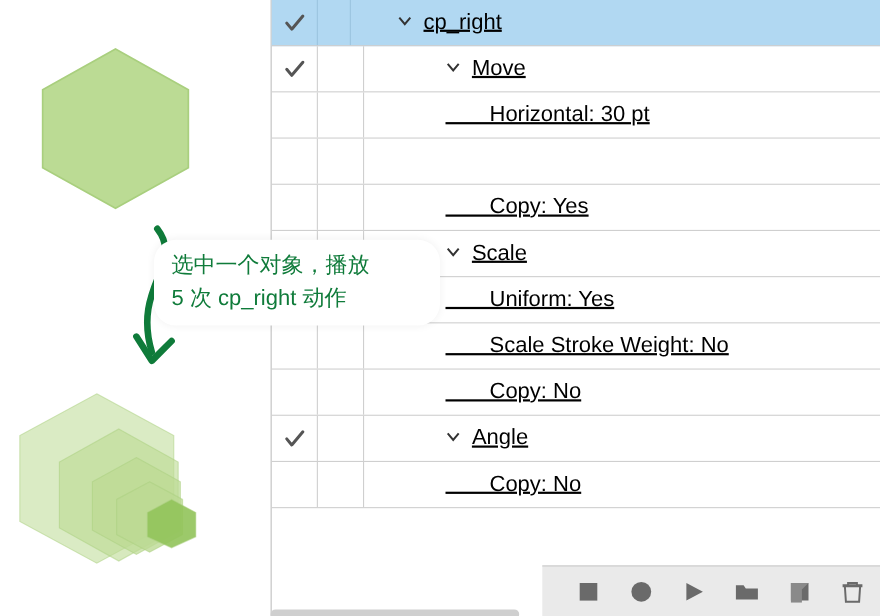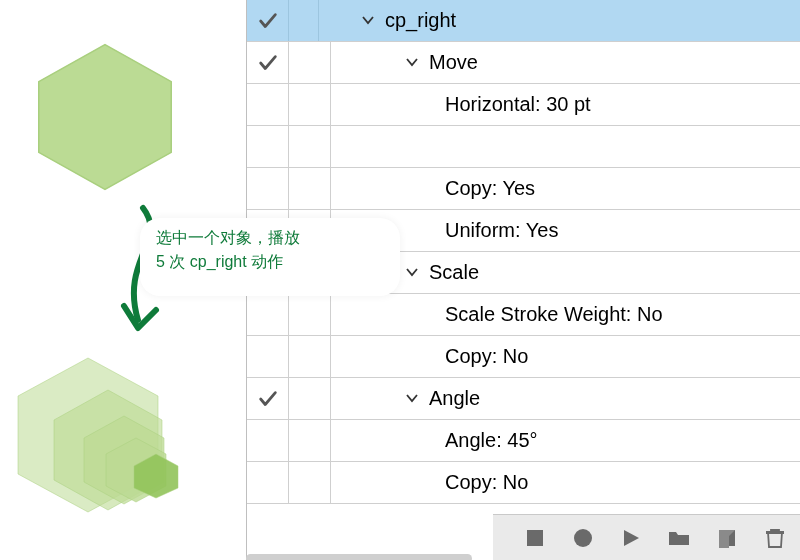--- a/index.html
+++ b/index.html
@@ -4,34 +4,34 @@
 <style>
   * { box-sizing: border-box; margin: 0; padding: 0; font-family: Helvetica, Arial, sans-serif; }
   body { width: 800px; height: 560px; background: #fff; position: relative; overflow: hidden; }
 
   
   .left-area { position: absolute; left: 0; top: 0; width: 246px; height: 560px; }
   .hex { position: absolute; }
   .note-bubble { position: absolute; left: 140px; top: 218px; width: 260px; height: 78px;
                  background: #fff; border-radius: 20px; padding: 8px 16px;
                  box-shadow: 0 0 8px rgba(0,0,0,0.06);
-                 font-size: 16px; color: #0f7b3a; line-height: 1.5; z-index: 6;
+                 font-size: 20px; color: #0f7b3a; line-height: 1.5; z-index: 6;
                  font-family: "STKaiti","Kaiti SC","KaiTi",cursive,sans-serif; }
   .note-line { white-space: nowrap; }
 
   
   .panel { position: absolute; left: 246px; top: 0; right: 0; bottom: 0;
            border-left: 1px solid #bfbfbf; background: #fff; }
   .row { height: 42px; display: flex; align-items: center; border-bottom: 1px solid #cfcfcf;
          font-size: 20px; color: #000; position: relative; }
   .row .cell-check { width: 42px; height: 100%; display: flex; align-items: center; justify-content: center;
                      border-right: 1px solid #cfcfcf; }
   .row .cell-spacer { width: 42px; height: 100%; border-right: 1px solid #cfcfcf; }
   .row .cell-sp-narrow { width: 30px; height: 100%; border-right: 1px solid #cfcfcf; }
-  .row .cell-body { flex: 1; height: 100%; display: flex; align-items: center; padding-left: 6px; }
+  .row .cell-body { flex: 1; height: 100%; display: flex; align-items: center; padding-left: 6px; text-decoration: underline; }
   .row.selected { background: #b1d8f2; }
   .row.selected .cell-check, .row.selected .cell-spacer, .row.selected .cell-sp-narrow { border-right-color: #9cc5df; }
 
   .chevron { width: 14px; height: 14px; display: inline-block; margin-right: 10px; }
   .chevron svg { display: block; }
   .indent-1 { margin-left: 36px; }
   .indent-2 { margin-left: 68px; text-align: center; }
   .check { color: #555; }
   .check svg { display:block; }
 
@@ -120,75 +120,68 @@
         <div class="cell-spacer"></div>
       </div>
       <div class="row">
         <div class="cell-check"></div>
         <div class="cell-spacer"></div>
         <div class="cell-body">
           <span class="indent-2"><span>  Copy: Yes</span></span>
         </div>
       </div>
       <div class="row">
+        <div class="cell-check">
+          <span class="check">
+            <svg width="22" height="22" viewBox="0 0 24 24">
+              <path d="M4 12l5 6L20 5" fill="none" stroke="#555" stroke-width="3" stroke-linecap="round" stroke-linejoin="round"></path>
+            </svg>
+          </span>
+        </div>
+        <div class="cell-spacer"></div>
+        <div class="cell-body">
+          <span class="indent-2"><span class="chevron"><svg width="14" height="14" viewBox="0 0 14 14">
+                <path d="M2 4l5 6 5-6" fill="none" stroke="#333" stroke-width="1.8"></path>
+              </svg></span><span>Scale</span></span>
+        </div>
+      </div>
+      <div class="row">
         <div class="cell-check"></div>
         <div class="cell-spacer"></div>
         <div class="cell-body">
           <span class="indent-2"><span>  Uniform: Yes</span></span>
         </div>
       </div>
       <div class="row">
+        <div class="cell-check"></div>
+        <div class="cell-spacer"></div>
+        <div class="cell-body">
+          <span class="indent-2"><span>  Scale Stroke Weight: No</span></span>
+        </div>
+      </div>
+      <div class="row">
+        <div class="cell-check"></div>
+        <div class="cell-spacer"></div>
+        <div class="cell-body">
+          <span class="indent-2"><span>  Copy: No</span></span>
+        </div>
+      </div>
+      <div class="row">
         <div class="cell-check">
           <span class="check">
             <svg width="22" height="22" viewBox="0 0 24 24">
               <path d="M4 12l5 6L20 5" fill="none" stroke="#555" stroke-width="3" stroke-linecap="round" stroke-linejoin="round"></path>
             </svg>
           </span>
         </div>
         <div class="cell-spacer"></div>
         <div class="cell-body">
           <span class="indent-2"><span class="chevron"><svg width="14" height="14" viewBox="0 0 14 14">
                 <path d="M2 4l5 6 5-6" fill="none" stroke="#333" stroke-width="1.8"></path>
-              </svg></span><span>Scale</span></span>
-        </div>
-      </div>
-      <div class="row">
-        <div class="cell-check"></div>
-        <div class="cell-spacer"></div>
-        <div class="cell-body">
-          <span class="indent-2"><span>  Scale Stroke Weight: No</span></span>
-        </div>
-      </div>
-      <div class="row">
-        <div class="cell-check"></div>
-        <div class="cell-spacer"></div>
-        <div class="cell-body">
-          <span class="indent-2"><span>  Copy: No</span></span>
-        </div>
-      </div>
-      <div class="row">
-        <div class="cell-check">
-          <span class="check">
-            <svg width="22" height="22" viewBox="0 0 24 24">
-              <path d="M4 12l5 6L20 5" fill="none" stroke="#555" stroke-width="3" stroke-linecap="round" stroke-linejoin="round"></path>
-            </svg>
-          </span>
-        </div>
-        <div class="cell-spacer"></div>
-        <div class="cell-body">
-          <span class="indent-2"><span class="chevron"><svg width="14" height="14" viewBox="0 0 14 14">
-                <path d="M2 4l5 6 5-6" fill="none" stroke="#333" stroke-width="1.8"></path>
               </svg></span><span>Angle</span></span>
-        </div>
-      </div>
-      <div class="row">
-        <div class="cell-check"></div>
-        <div class="cell-spacer"></div>
-        <div class="cell-body">
-          <span class="indent-2"><span>  Angle: 45°</span></span>
         </div>
       </div>
       <div class="row">
         <div class="cell-check"></div>
         <div class="cell-spacer"></div>
         <div class="cell-body">
           <span class="indent-2"><span>  Copy: No</span></span>
         </div>
       </div>
     </div>

